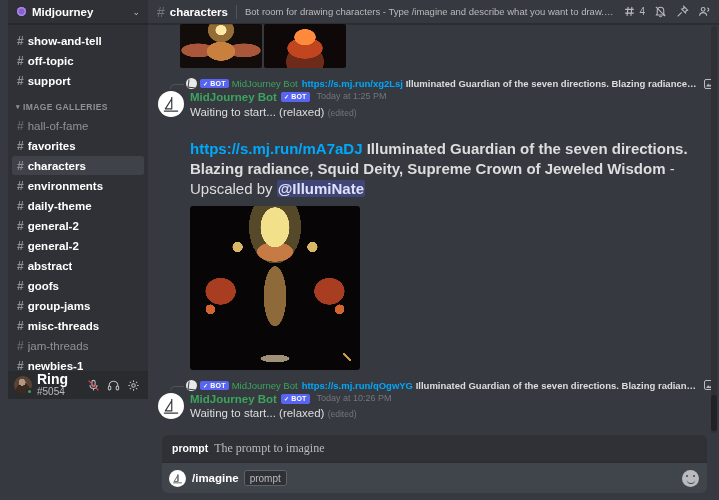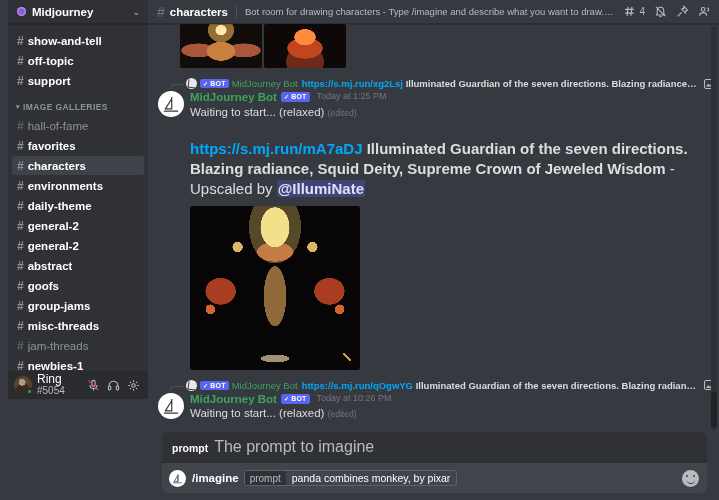--- a/index.html
+++ b/index.html
@@ -81,21 +81,21 @@
     margin-right: 5px;
     background-image: radial-gradient(circle at 45% 35%, #b09a82 0 22%, transparent 23%),
                       radial-gradient(circle at 50% 78%, #3a2a20 0 40%, transparent 41%);
   }
   .avatar-sm .status {
     position: absolute; right: -1px; bottom: -1px;
     width: 7px; height: 7px; border-radius: 50%;
     background: #3ba55d; border: 2px solid #292b2f;
   }
   .u-names { flex: 1; min-width: 0; line-height: 1.05; }
-  .u-name { font-size: 12px; font-weight: normal; color: #ffffff; }
+  .u-name { font-size: 14px; font-weight: bold; color: #ffffff; }
   .u-tag { font-size: 10px; color: #b9bbbe; }
   .u-icons { display: flex; align-items: center; gap: 7px; padding-right: 2px; }
   .u-icons svg { display: block; cursor: pointer; }
 
   
   #main { flex: 1 1 auto; display: flex; flex-direction: column; background: #36393f; min-width: 0; }
   .top-bar {
     height: 24px; flex: 0 0 24px;
     display: flex; align-items: center;
     padding: 0 8px 0 9px;
@@ -252,21 +252,21 @@
   }
 
   
   .composer-wrap { flex: 0 0 auto; padding: 0 12px 7px 14px; }
   .cmd-hint {
     background: #2f3136; border-radius: 6px 6px 0 0;
     padding: 6px 9px 6px 10px; display: flex; align-items: baseline; gap: 6px;
     border-bottom: 1px solid #2b2d31;
   }
   .cmd-hint .h-name { font-size: 10.5px; font-weight: bold; color: #ffffff; }
-  .cmd-hint .h-desc { font-size: 16px; color: #b9bbbe; }
+  .cmd-hint .h-desc { font-size: 12px; color: #b9bbbe; font-family: Liberation Serif, serif; }
   .cmd-box {
     background: #40444b; border-radius: 0 0 6px 6px;
     height: 30px; display: flex; align-items: center;
     padding: 0 8px 0 7px;
   }
   .cmd-av {
     width: 17px; height: 17px; border-radius: 50%;
     background: #ffffff; flex: 0 0 17px; margin-right: 6px;
     position: relative; overflow: hidden;
   }
@@ -557,21 +557,20 @@
       <div class="cmd-box">
         <div class="cmd-av">
           <svg width="11" height="11" viewBox="0 0 24 24" fill="none" stroke="#5a5d63" stroke-width="2">
             <path d="M13 2.5v16M13 18.5H4.5L13 5z" stroke-linejoin="round"></path>
             <path d="M2.5 21.5h19"></path>
           </svg>
         </div>
         <span class="slash">/imagine</span>
         <span class="pill">
           <span class="k">prompt</span>
-          <span class="v">panda combines monkey, by pixar</span>
         </span>
         <span class="cmd-spacer"></span>
         <span class="emoji-btn"></span>
       </div>
     </div>
 
   </div>
 </div>
 
 </body></html>

